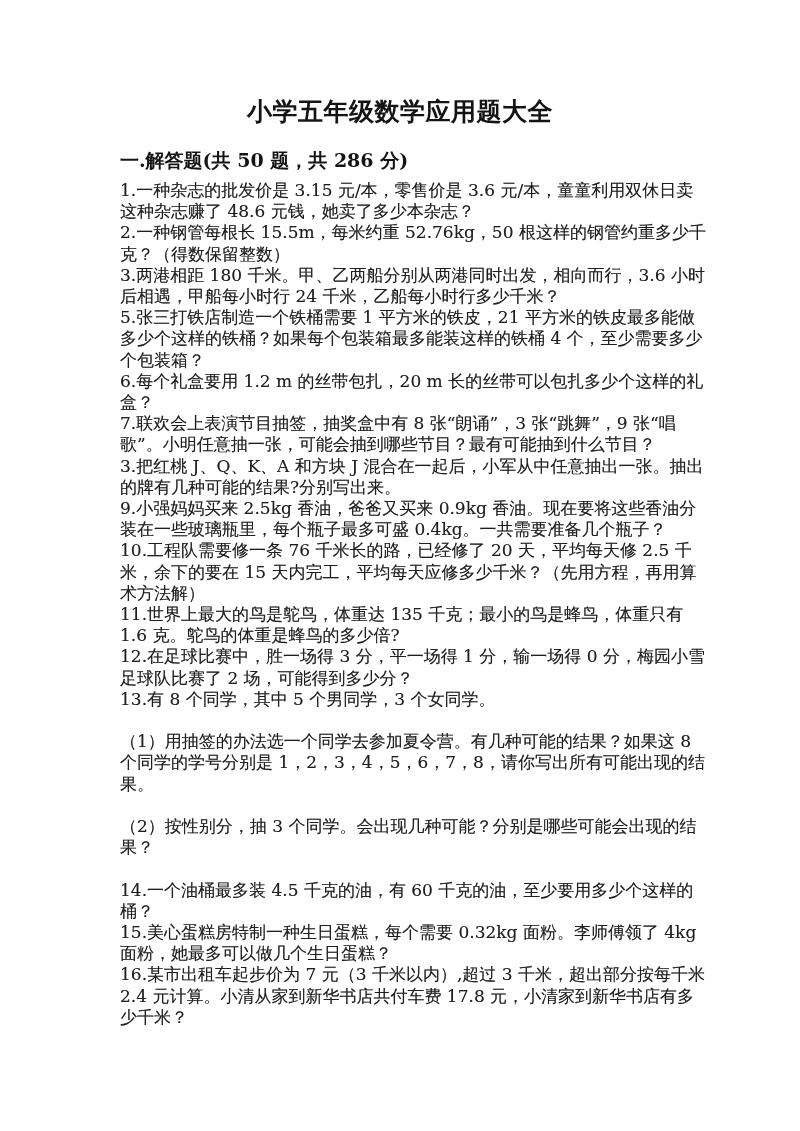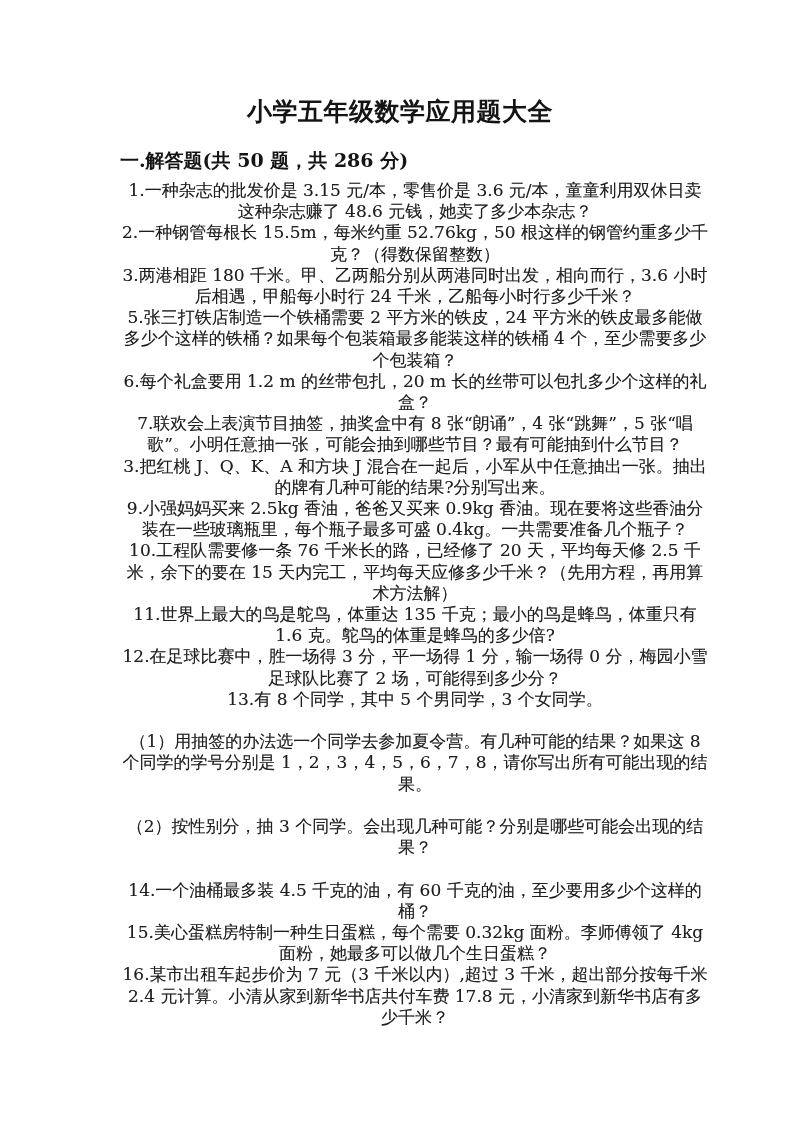--- a/index.html
+++ b/index.html
@@ -35,21 +35,20 @@
     font-size: 19px;
     font-weight: bold;
     line-height: 24px;
     color: #141414;
   }
   .questions {
     margin: 3px 90px 0 120px;
     font-size: 17px;
     line-height: 21.2px;
     text-shadow: 0 0 0.4px rgba(30,30,30,0.45);
-    text-align: center;
   }
   .questions p {
     margin: 0;
     padding: 0;
   }
   .questions p.gap {
     margin-top: 21.2px;
   }
 </style>
 </head>
@@ -58,23 +57,23 @@
 <div class="page">
 
   <h1 class="doc-title">小学五年级数学应用题大全</h1>
 
   <h2 class="section-heading">一.解答题(共 50 题，共 286 分)</h2>
 
   <div class="questions">
     <p>1.一种杂志的批发价是 3.15 元/本，零售价是 3.6 元/本，童童利用双休日卖这种杂志赚了 48.6 元钱，她卖了多少本杂志？</p>
     <p>2.一种钢管每根长 15.5m，每米约重 52.76kg，50 根这样的钢管约重多少千克？（得数保留整数）</p>
     <p>3.两港相距 180 千米。甲、乙两船分别从两港同时出发，相向而行，3.6 小时后相遇，甲船每小时行 24 千米，乙船每小时行多少千米？</p>
-    <p>5.张三打铁店制造一个铁桶需要 2 平方米的铁皮，24 平方米的铁皮最多能做多少个这样的铁桶？如果每个包装箱最多能装这样的铁桶 4 个，至少需要多少个包装箱？</p>
+    <p>5.张三打铁店制造一个铁桶需要 1 平方米的铁皮，21 平方米的铁皮最多能做多少个这样的铁桶？如果每个包装箱最多能装这样的铁桶 4 个，至少需要多少个包装箱？</p>
     <p>6.每个礼盒要用 1.2 m 的丝带包扎，20 m 长的丝带可以包扎多少个这样的礼盒？</p>
-    <p>7.联欢会上表演节目抽签，抽奖盒中有 8 张“朗诵”，4 张“跳舞”，5 张“唱歌”。小明任意抽一张，可能会抽到哪些节目？最有可能抽到什么节目？</p>
+    <p>7.联欢会上表演节目抽签，抽奖盒中有 8 张“朗诵”，3 张“跳舞”，9 张“唱歌”。小明任意抽一张，可能会抽到哪些节目？最有可能抽到什么节目？</p>
     <p>3.把红桃 J、Q、K、A 和方块 J 混合在一起后，小军从中任意抽出一张。抽出的牌有几种可能的结果?分别写出来。</p>
     <p>9.小强妈妈买来 2.5kg 香油，爸爸又买来 0.9kg 香油。现在要将这些香油分装在一些玻璃瓶里，每个瓶子最多可盛 0.4kg。一共需要准备几个瓶子？</p>
     <p>10.工程队需要修一条 76 千米长的路，已经修了 20 天，平均每天修 2.5 千米，余下的要在 15 天内完工，平均每天应修多少千米？（先用方程，再用算术方法解）</p>
     <p>11.世界上最大的鸟是鸵鸟，体重达 135 千克；最小的鸟是蜂鸟，体重只有 1.6 克。鸵鸟的体重是蜂鸟的多少倍?</p>
     <p>12.在足球比赛中，胜一场得 3 分，平一场得 1 分，输一场得 0 分，梅园小雪足球队比赛了 2 场，可能得到多少分？</p>
     <p>13.有 8 个同学，其中 5 个男同学，3 个女同学。</p>
     <p class="gap">（1）用抽签的办法选一个同学去参加夏令营。有几种可能的结果？如果这 8 个同学的学号分别是 1，2，3，4，5，6，7，8，请你写出所有可能出现的结果。</p>
     <p class="gap">（2）按性别分，抽 3 个同学。会出现几种可能？分别是哪些可能会出现的结果？</p>
     <p class="gap">14.一个油桶最多装 4.5 千克的油，有 60 千克的油，至少要用多少个这样的桶？</p>
     <p>15.美心蛋糕房特制一种生日蛋糕，每个需要 0.32kg 面粉。李师傅领了 4kg 面粉，她最多可以做几个生日蛋糕？</p>

